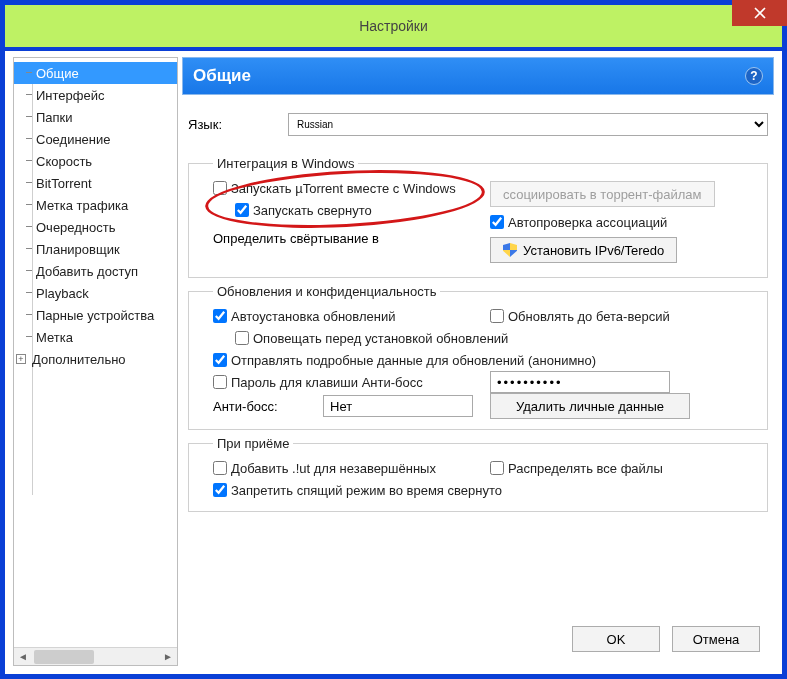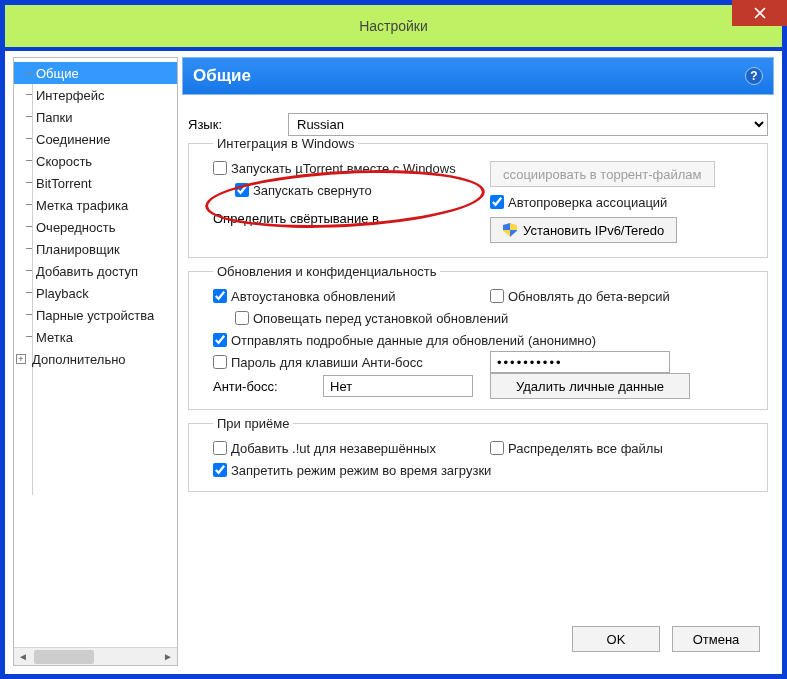--- a/index.html
+++ b/index.html
@@ -21,23 +21,23 @@
   .scrollbar-h { height:18px; border-top:1px solid #d4d4d4; background:#f0f0f0; display:flex; align-items:center; }
   .scrollbar-h .arrow { width:18px; height:18px; display:flex; align-items:center; justify-content:center; color:#666; font-size:10px;}
   .scrollbar-h .thumb { width:60px; height:14px; background:#cdcdcd; border-radius:2px; margin-left:2px;}
   .scrollbar-h .track { flex:1;}
   
   .main { flex:1; display:flex; flex-direction:column; }
   .header { background: linear-gradient(#2f8ef5, #1877e8); color:#fff; height:38px; display:flex; align-items:center; padding:0 10px; font-size:17px; font-weight:bold; border:1px solid #8ab8ec; }
   .header .help { margin-left:auto; width:18px; height:18px; border-radius:50%; background:#1c64c6; border:1px solid #9cc6f1; color:#fff; font-size:12px; display:flex; align-items:center; justify-content:center; cursor:pointer;}
   .content { flex:1; padding:10px 6px 0 6px; overflow:hidden; border-top:none;}
   .row { display:flex; align-items:center; margin:4px 0;}
-  .row.lang { margin:8px 0 0 0;}
+  .row.lang { margin:8px 0 20px 0;}
   .row.lang label { width:100px;}
-  select.combo { height:23px; border:1px solid #a9a9a9; background:#fff; padding:0 4px; font-family:inherit; font-size:13px;}
+  select.combo { height:23px; border:1px solid #a9a9a9; background:#fff; padding:0 4px; font-family:inherit; font-size:10px;}
   .combo.wide { flex:1; min-width:340px;}
   fieldset { border:1px solid #d0d0d0; margin:0 0 6px 0; padding:6px 10px 10px 24px; position:relative;}
   fieldset > legend { padding:0 4px; color:#222; font-size:13px;}
   .chk { display:flex; align-items:center; gap:4px; font-size:13px; color:#222; height:22px;}
   .chk input[type=checkbox]{ width:14px; height:14px; margin:0;}
   .button-like { height:26px; border:1px solid #acacac; background:#f3f3f3; padding:0 12px; font-size:13px; display:inline-flex; align-items:center; gap:6px; cursor:default;}
   .button-like.disabled { color:#9e9e9e; border-color:#c9c9c9; background:#f6f6f6;}
   .two-col { display:flex; gap:10px; }
   .two-col > .col { flex:1; }
   .fieldlabel { width:90px; }
@@ -237,21 +237,21 @@
             </div>
             <div class="col">
               <label class="chk">
                   <input type="checkbox" style="">
                   <span>Распределять все файлы</span>
                 </label>
             </div>
           </div>
           <label class="chk">
               <input type="checkbox" checked="" style="">
-              <span>Запретить режим режим во время загрузки</span>
+              <span>Запретить спящий режим во время свернуто</span>
             </label>
         </fieldset>
       </div>
 
       <div class="footer">
         <span class="button-like">OK</span>
         <span class="button-like">Отмена</span>
       </div>
     </div>
   </div>

